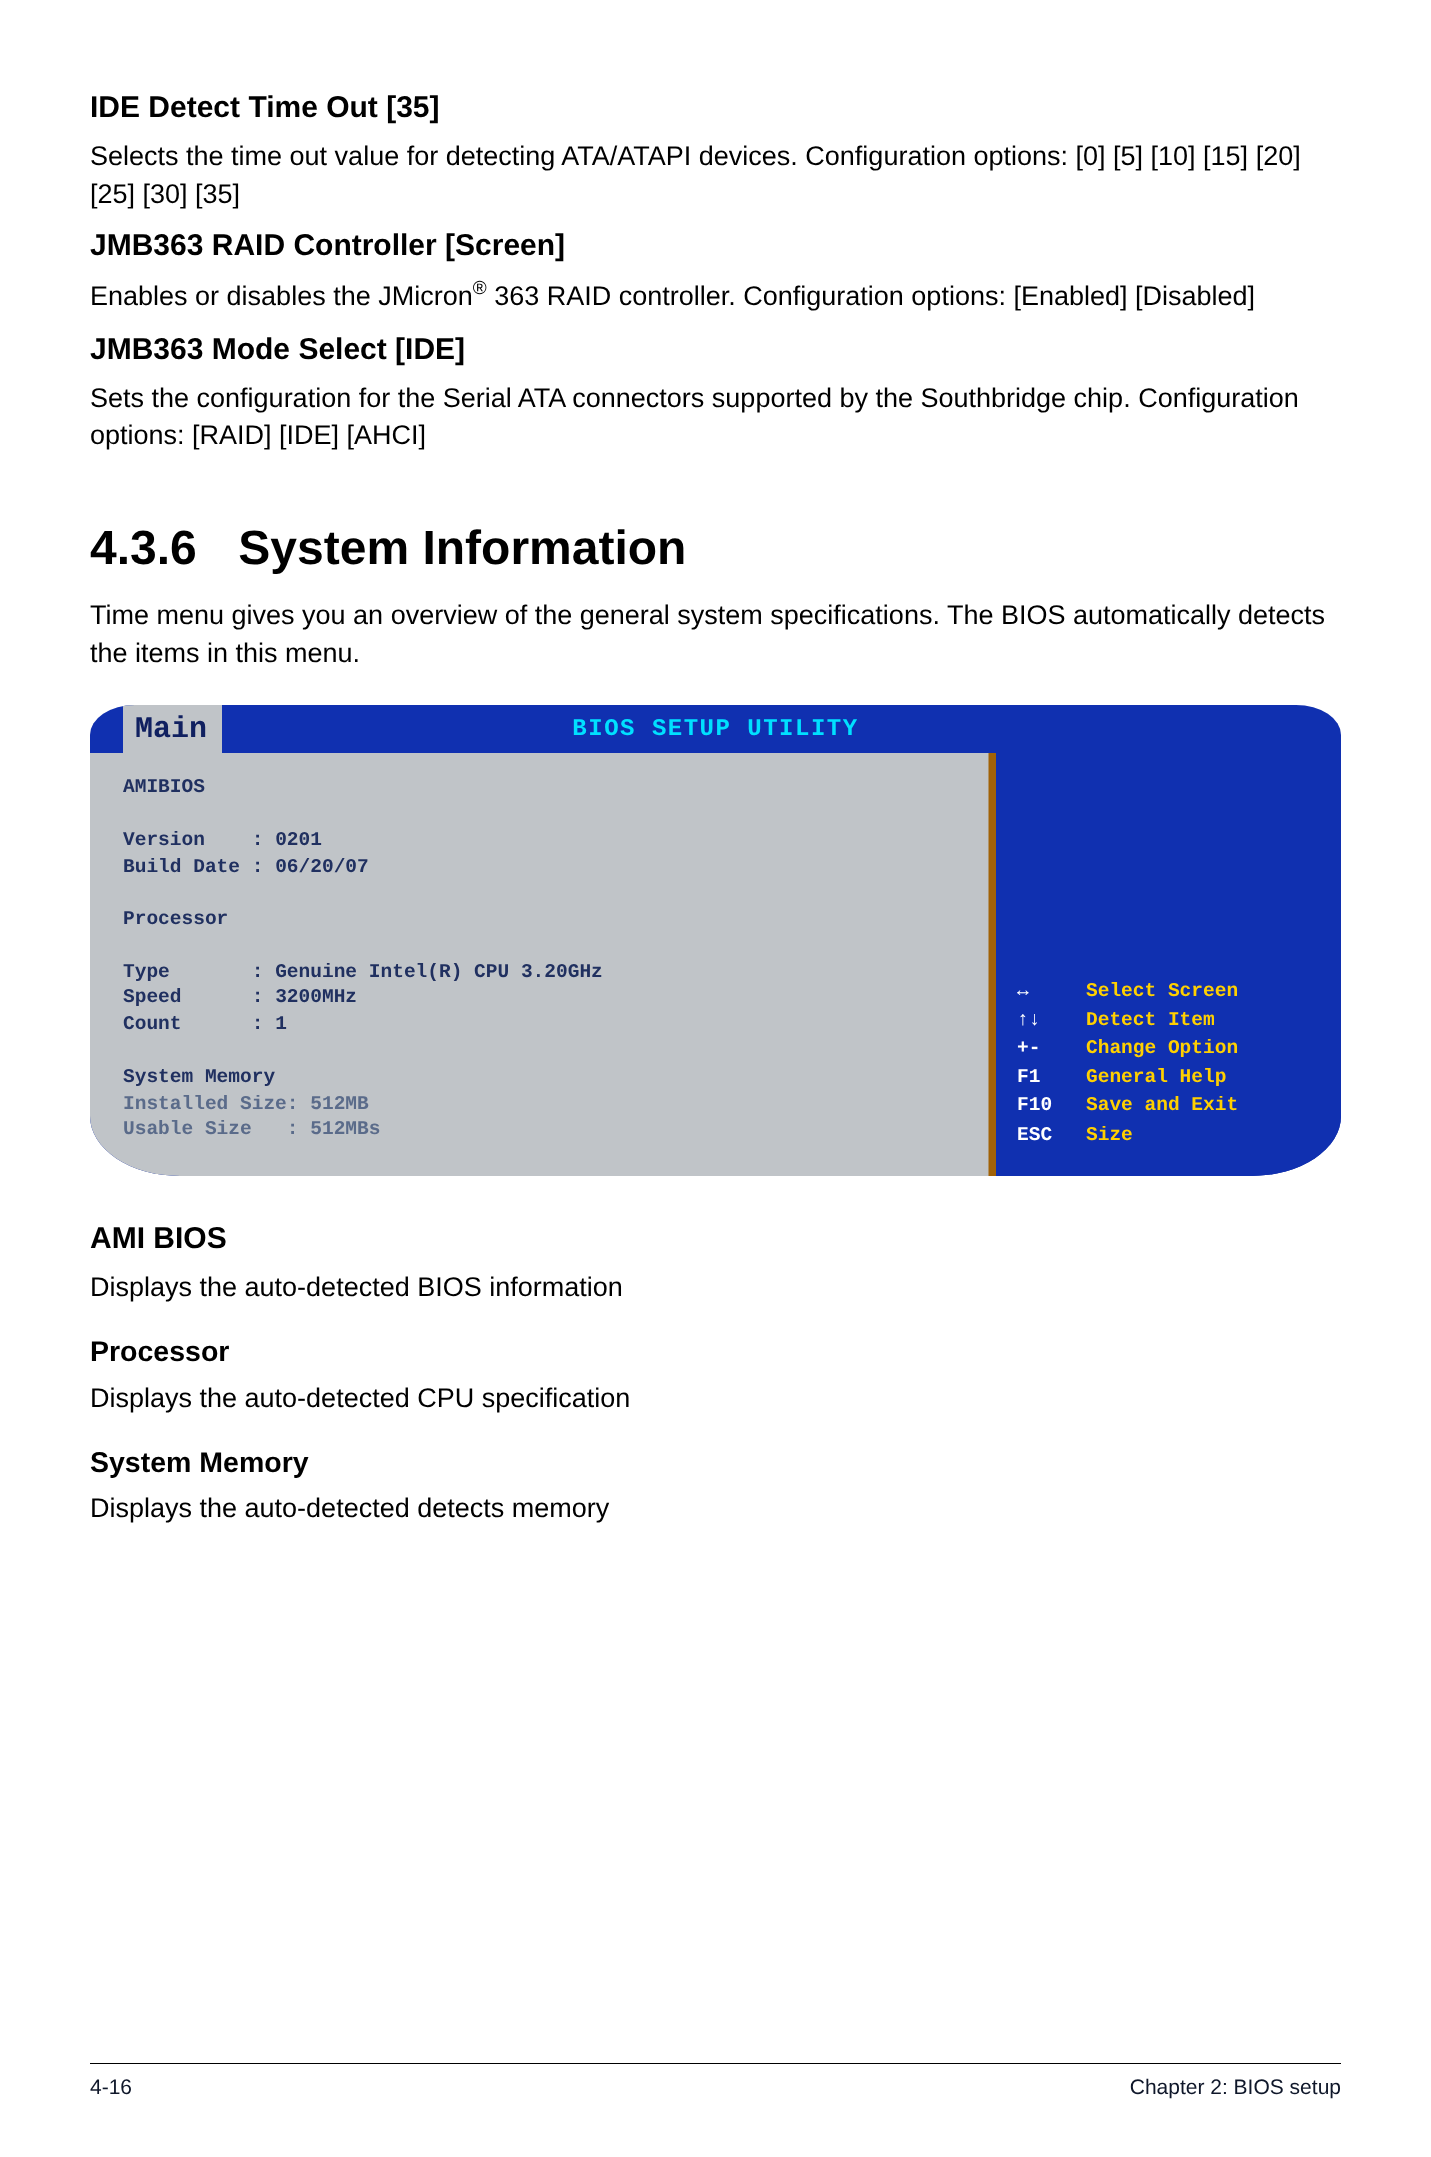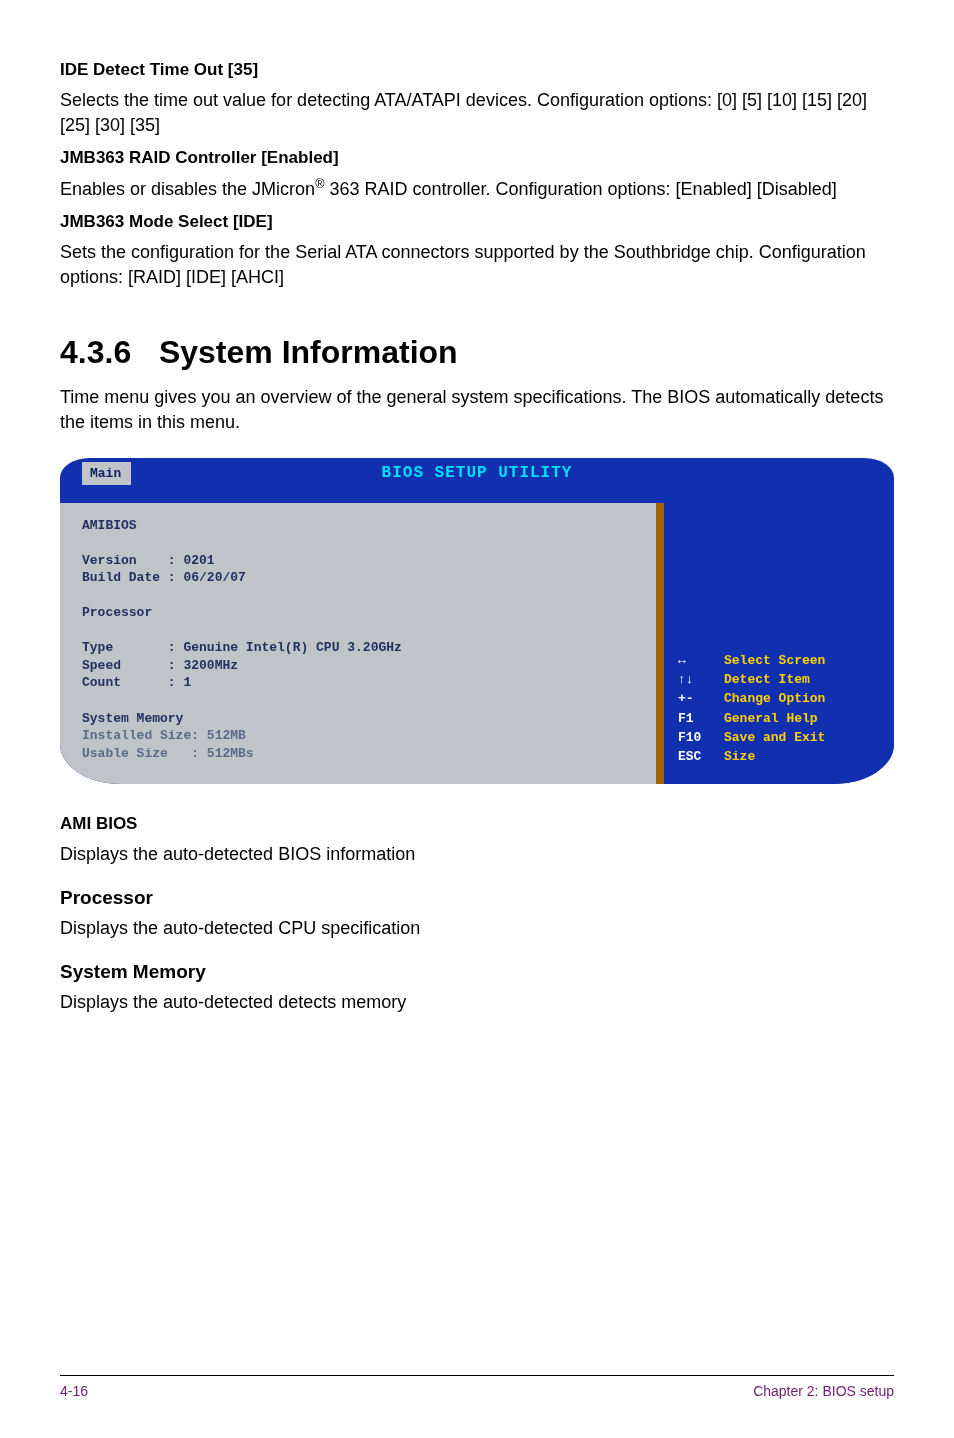--- a/index.html
+++ b/index.html
@@ -6,21 +6,21 @@
   body {
     font-family: Arial, Helvetica, sans-serif;
     background: #fff;
     color: #000;
     width: 954px;
     padding: 50px 60px 40px 60px;
     font-size: 18px;
     line-height: 1.4;
   }
   h2.heading {
-    font-size: 17px;
+    font-size: 20px;
     font-weight: bold;
     margin-top: 8px;
     margin-bottom: 6px;
   }
   h3.subheading {
     font-size: 19px;
     font-weight: bold;
     margin-top: 18px;
     margin-bottom: 4px;
   }
@@ -58,40 +58,39 @@
     left: 0; right: 0;
     text-align: center;
     letter-spacing: 1px;
   }
   .bios-tab {
     background: #c0c4c8;
     color: #102060;
     font-weight: bold;
     padding: 3px 10px 2px 8px;
     margin-left: 22px;
-    font-size: 13px;
+    font-size: 20px;
     position: relative;
     z-index: 2;
   }
   .bios-body {
     display: flex;
     background: #1030b0;
   }
   .bios-left {
     background: #c0c4c8;
     color: #203060;
     font-family: "Courier New", monospace;
     font-size: 13px;
     font-weight: bold;
     padding: 14px 18px 22px 22px;
     flex: 1;
     white-space: pre;
     line-height: 1.35;
-    border-right: 8px solid #a16207;
-    margin-top: 13px;
+    border-right: 5px solid #a16207;
   }
   .bios-left .dim { color: #5a6b8a; font-weight: bold; }
   .bios-right {
     width: 230px;
     background: #1030b0;
     color: #fff;
     font-family: "Courier New", monospace;
     font-size: 13px;
     font-weight: bold;
     padding: 14px 12px 18px 14px;
@@ -102,32 +101,32 @@
   .legend-row { display: flex; gap: 12px; margin-top: 1px; }
   .legend-key { color: #ffffff; width: 34px; }
   .legend-lbl { color: #ffd000; }
   .bios-spacer { flex: 1; }
 
   .footer {
     position: fixed;
     bottom: 36px;
     width: 834px;
     font-size: 14px;
-    color: #701a75;
+    color: #0f172a;
   }
   .footer hr { border: none; border-top: 1px solid #000; margin-bottom: 6px; }
   .footer-row { display: flex; justify-content: space-between; }
 </style>
 </head>
 <body>
 
 <h2 class="heading">IDE Detect Time Out [35]</h2>
 <p class="body">Selects the time out value for detecting ATA/ATAPI devices. Configuration options: [0] [5] [10] [15] [20] [25] [30] [35]</p>
 
-<h2 class="heading">JMB363 RAID Controller [Enabled]</h2>
+<h2 class="heading">JMB363 RAID Controller [Screen]</h2>
 <p class="body">
   <span>Enables or disables the JMicron</span><sup>®</sup><span> 363 RAID controller. Configuration options: [Enabled] [Disabled]</span>
 </p>
 
 <h2 class="heading">JMB363 Mode Select [IDE]</h2>
 <p class="body">Sets the configuration for the Serial ATA connectors supported by the Southbridge chip. Configuration options: [RAID] [IDE] [AHCI]</p>
 
 <h2 class="section-title">
   <span class="section-num">4.3.6</span>
   <span>System Information</span>

